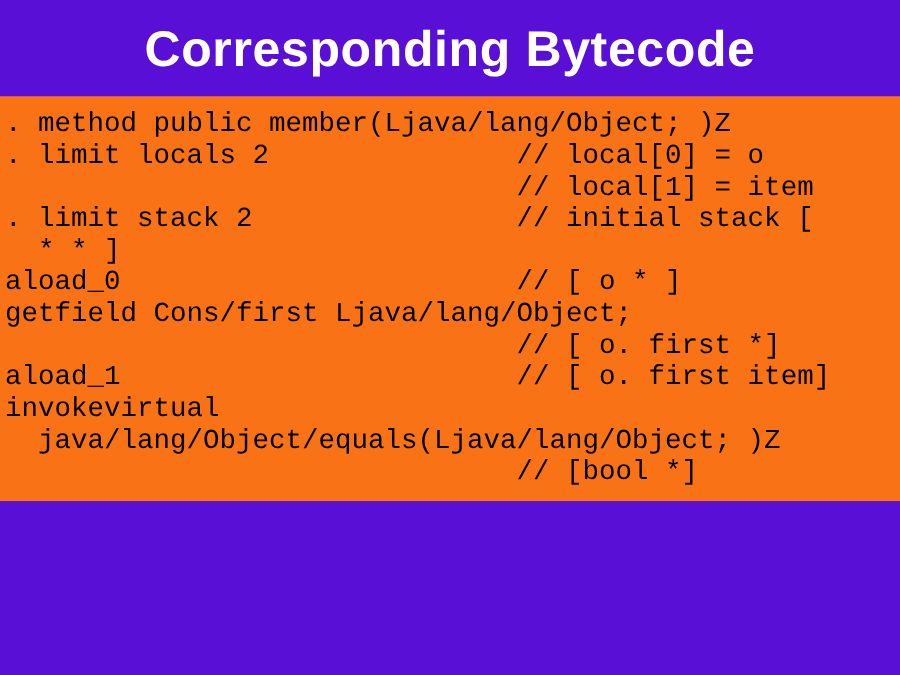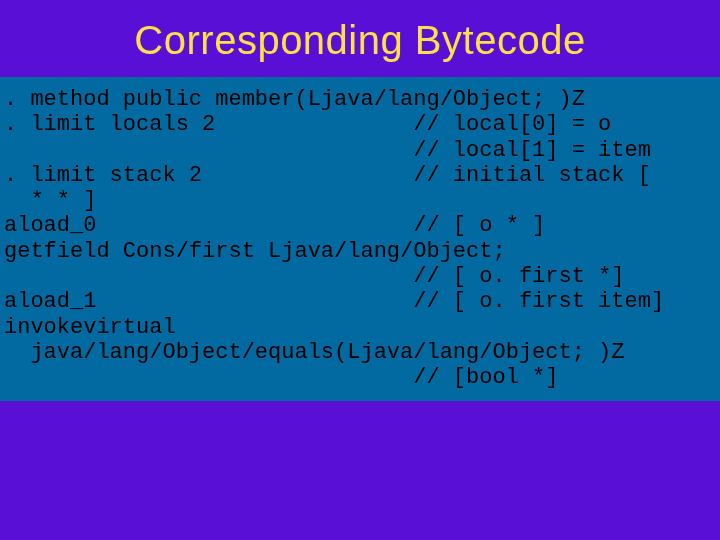--- a/index.html
+++ b/index.html
@@ -4,27 +4,27 @@
 <style>
   * { margin: 0; padding: 0; box-sizing: border-box; }
   html, body { width: 720px; height: 540px; overflow: hidden; }
   body { background: #5a0fd6; font-family: Arial, Helvetica, sans-serif; }
   .header {
     background: #5a0fd6;
     padding: 18px 0 14px 0;
     text-align: center;
   }
   .title {
-    color: #fde047;
+    color: #ffffff;
     font-size: 40px;
-    font-weight: 400;
+    font-weight: 700;
     letter-spacing: 0.5px;
   }
   .code-panel {
-    background: #0369a1;
+    background: #f97316;
     margin: 0;
     padding: 10px 4px 10px 4px;
     font-family: "Courier New", Courier, monospace;
     font-size: 22px;
     line-height: 1.15;
     color: #000000;
     white-space: pre;
   }
   .footer {
     background: #5a0fd6;

